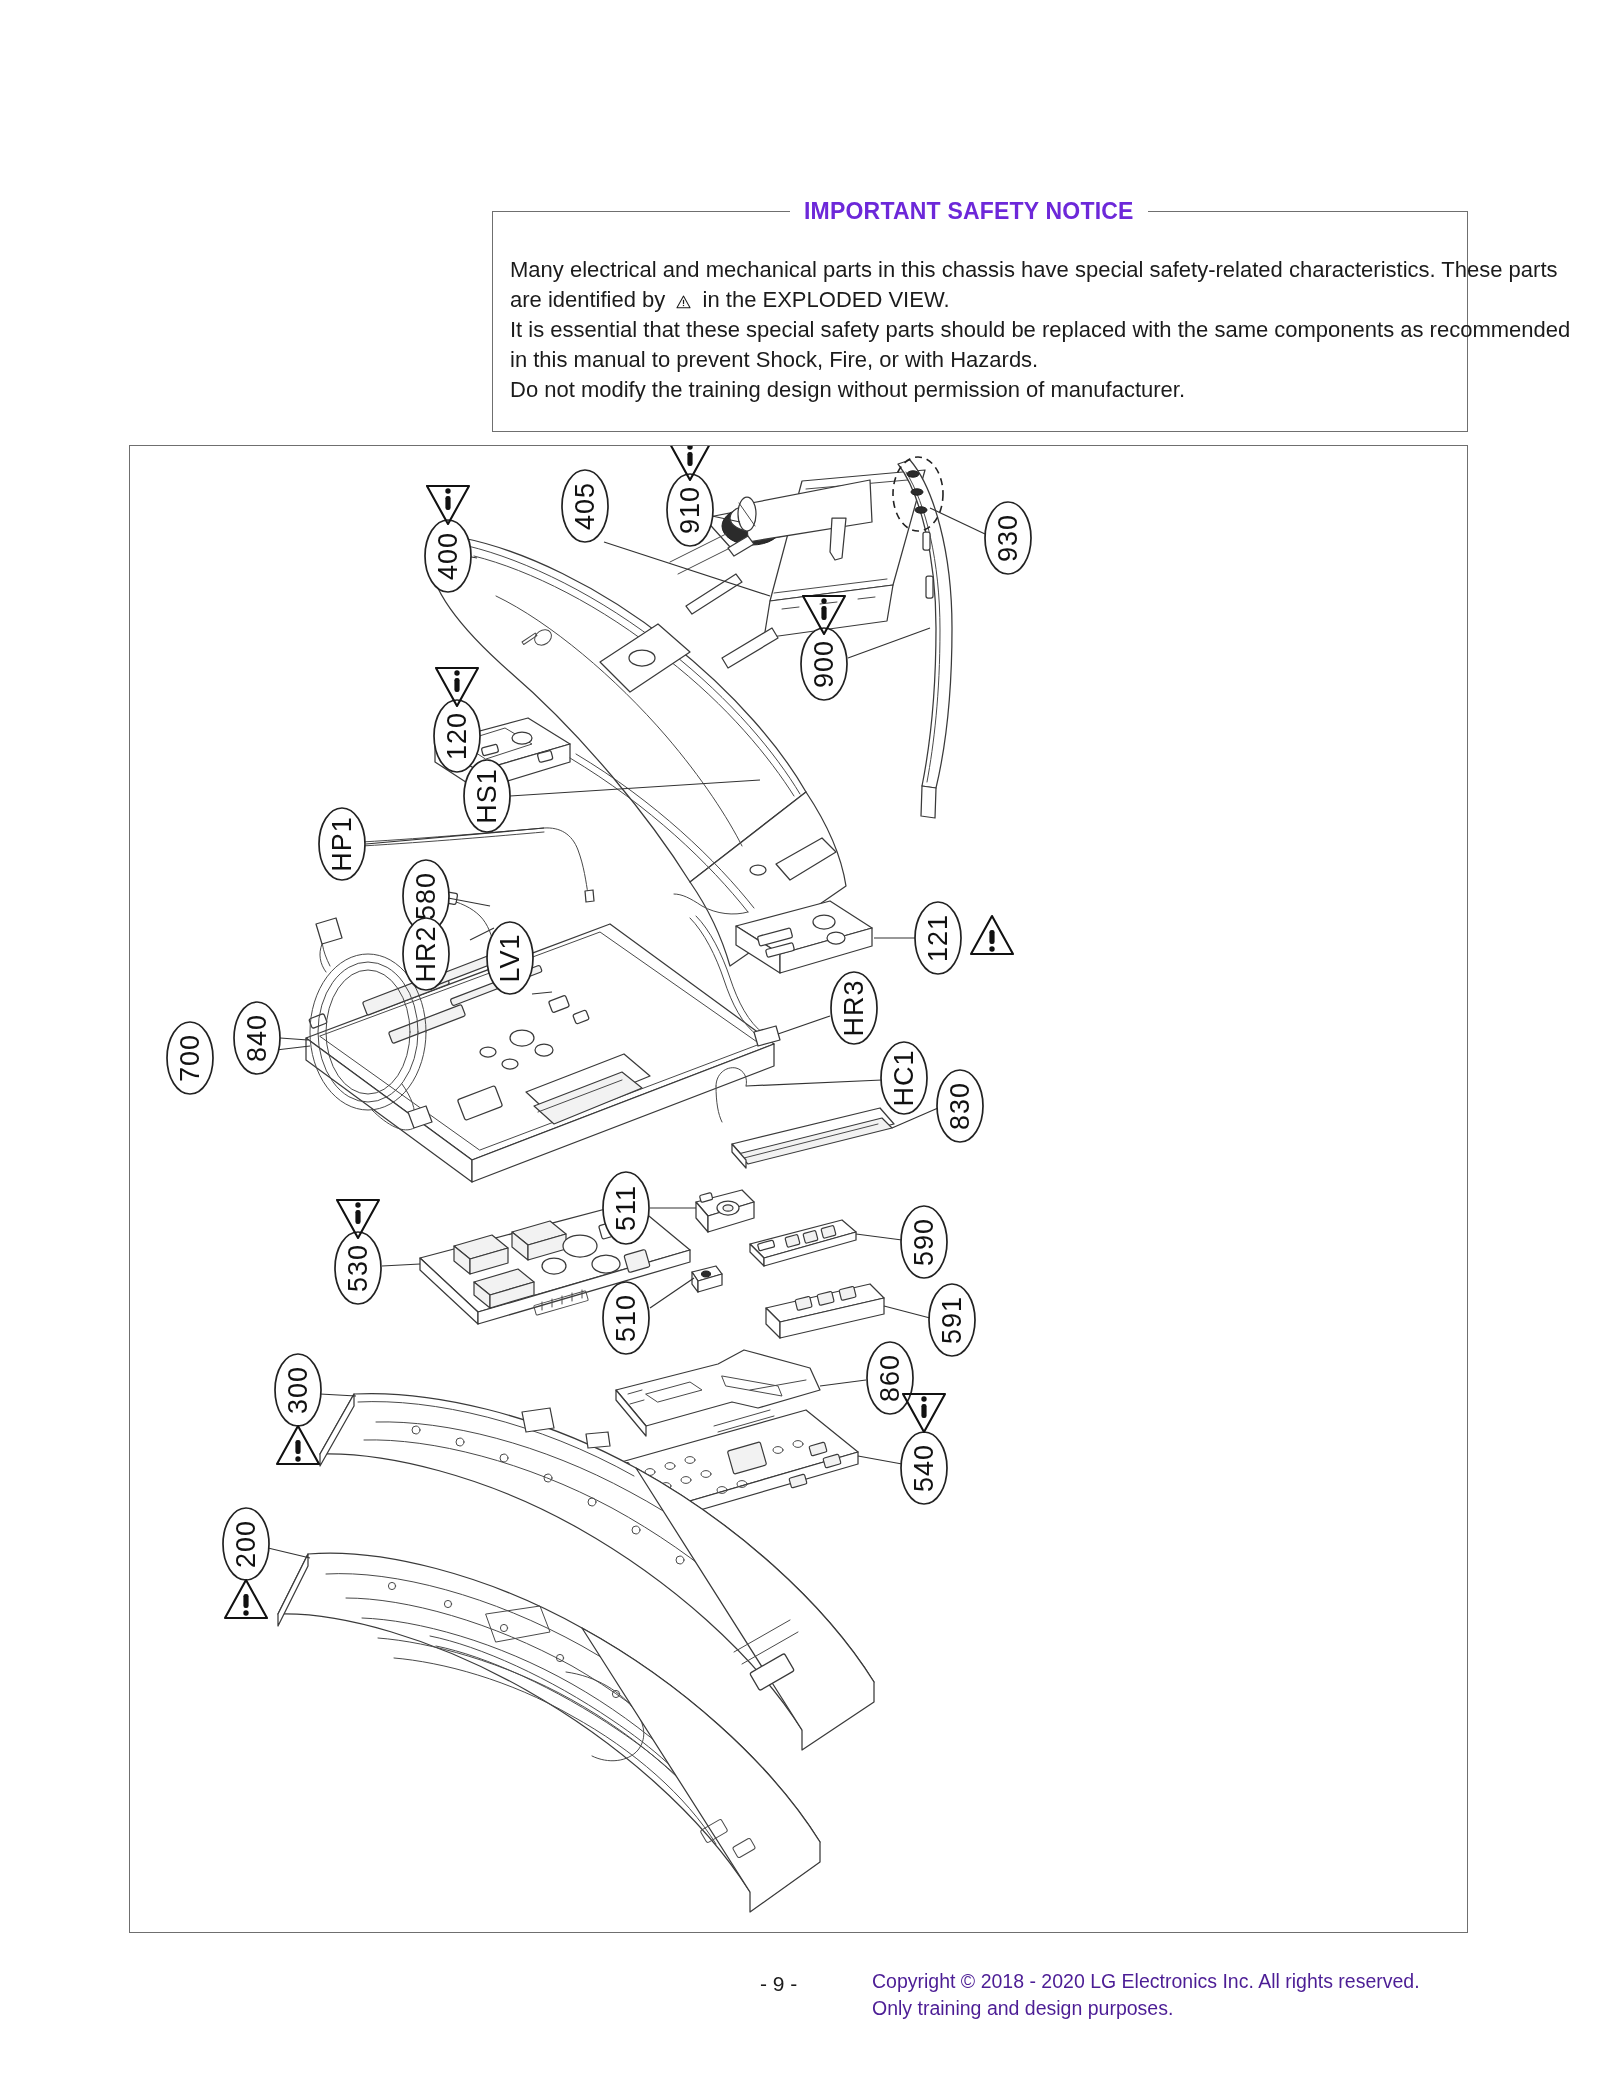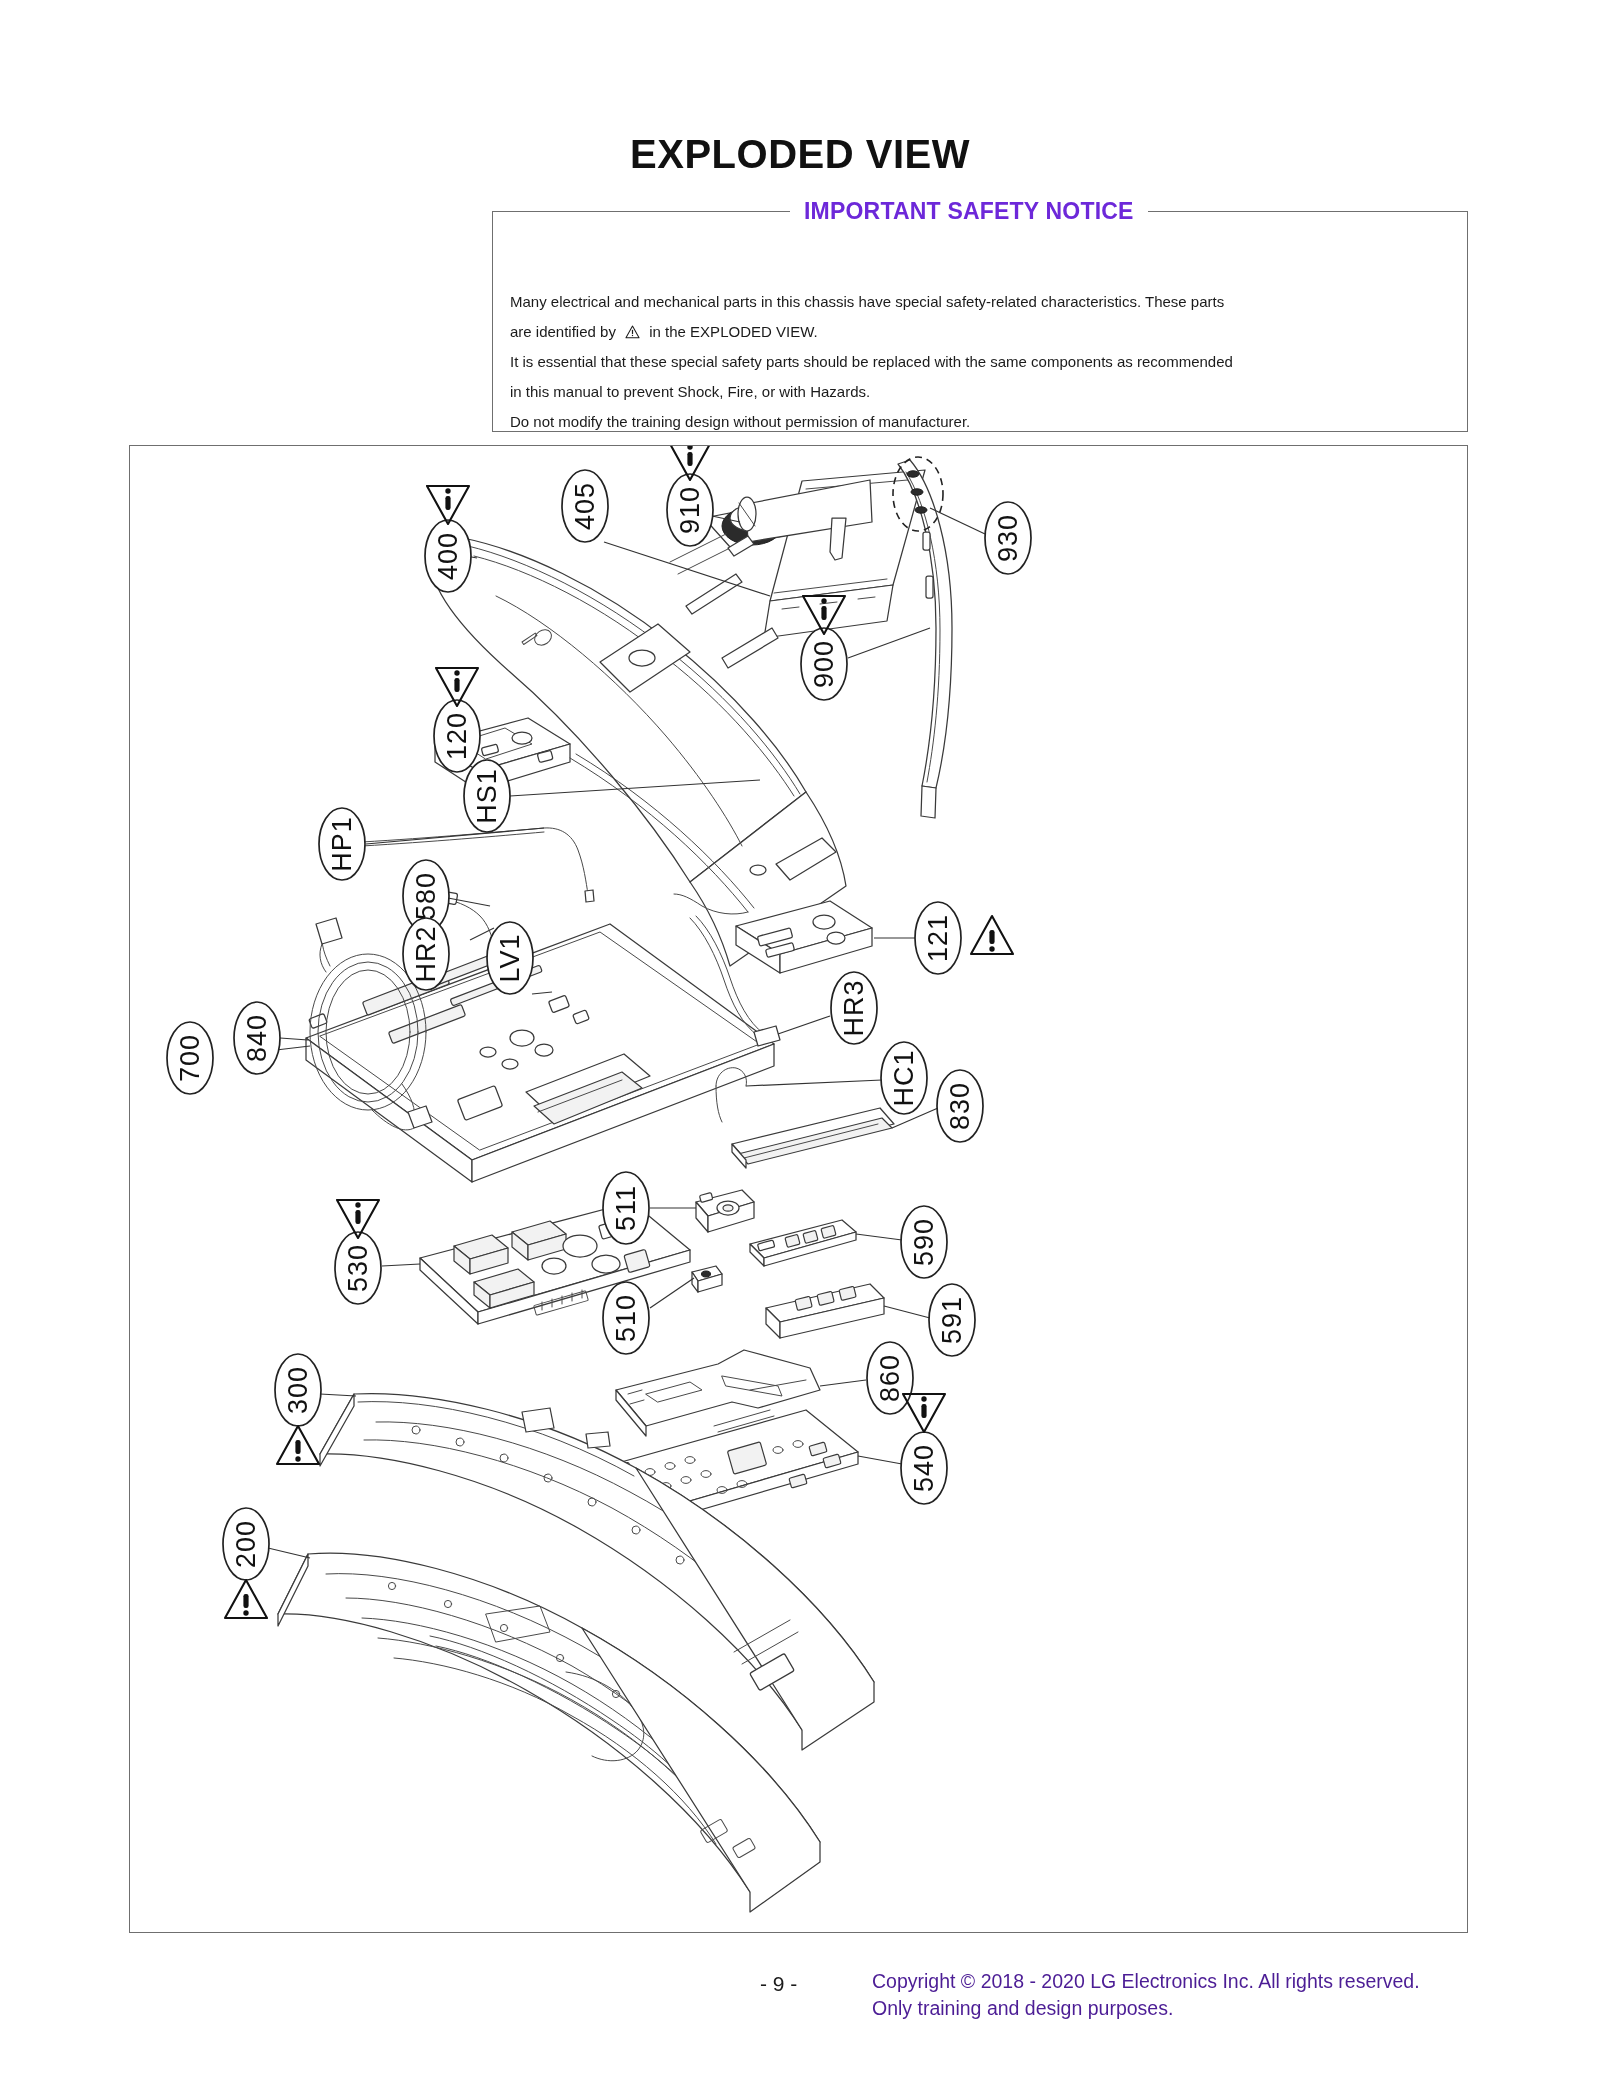--- a/index.html
+++ b/index.html
@@ -54,24 +54,23 @@
     font-weight: bold;
     letter-spacing: 0.2px;
     color: #6d28d9;
     white-space: nowrap;
   }
   #safety-text {
     position: absolute;
     left: 510px;
     top: 255px;
     width: 950px;
-    font-size: 15px;
+    font-size: 22px;
     line-height: 30px;
     color: #1b1b1b;
-    margin-top: 32px;
   }
   #safety-text .ln { white-space: nowrap; }
   .inline-warn {
     display: inline-block;
     width: 15px;
     height: 14px;
     vertical-align: -2px;
     margin: 0 5px;
   }
 
@@ -167,21 +166,20 @@
     stroke-width: 2.1;
     stroke-linejoin: round;
   }
   .warn-mark { fill: #111; }
 </style>
 </head>
 <body>
 
 <div id="page">
 
-  <div id="page-title">EXPLODED VIEW</div>
 
   <div id="safety-box"></div>
   <div id="safety-legend">IMPORTANT SAFETY NOTICE</div>
 
   <div id="safety-text">
     <div class="ln">Many electrical and mechanical parts in this chassis have special safety-related characteristics. These parts</div>
     <div class="ln">
       <span>are identified by</span>
       <span class="inline-warn">
         <svg viewBox="0 0 16 15" width="15" height="14" aria-hidden="true">

